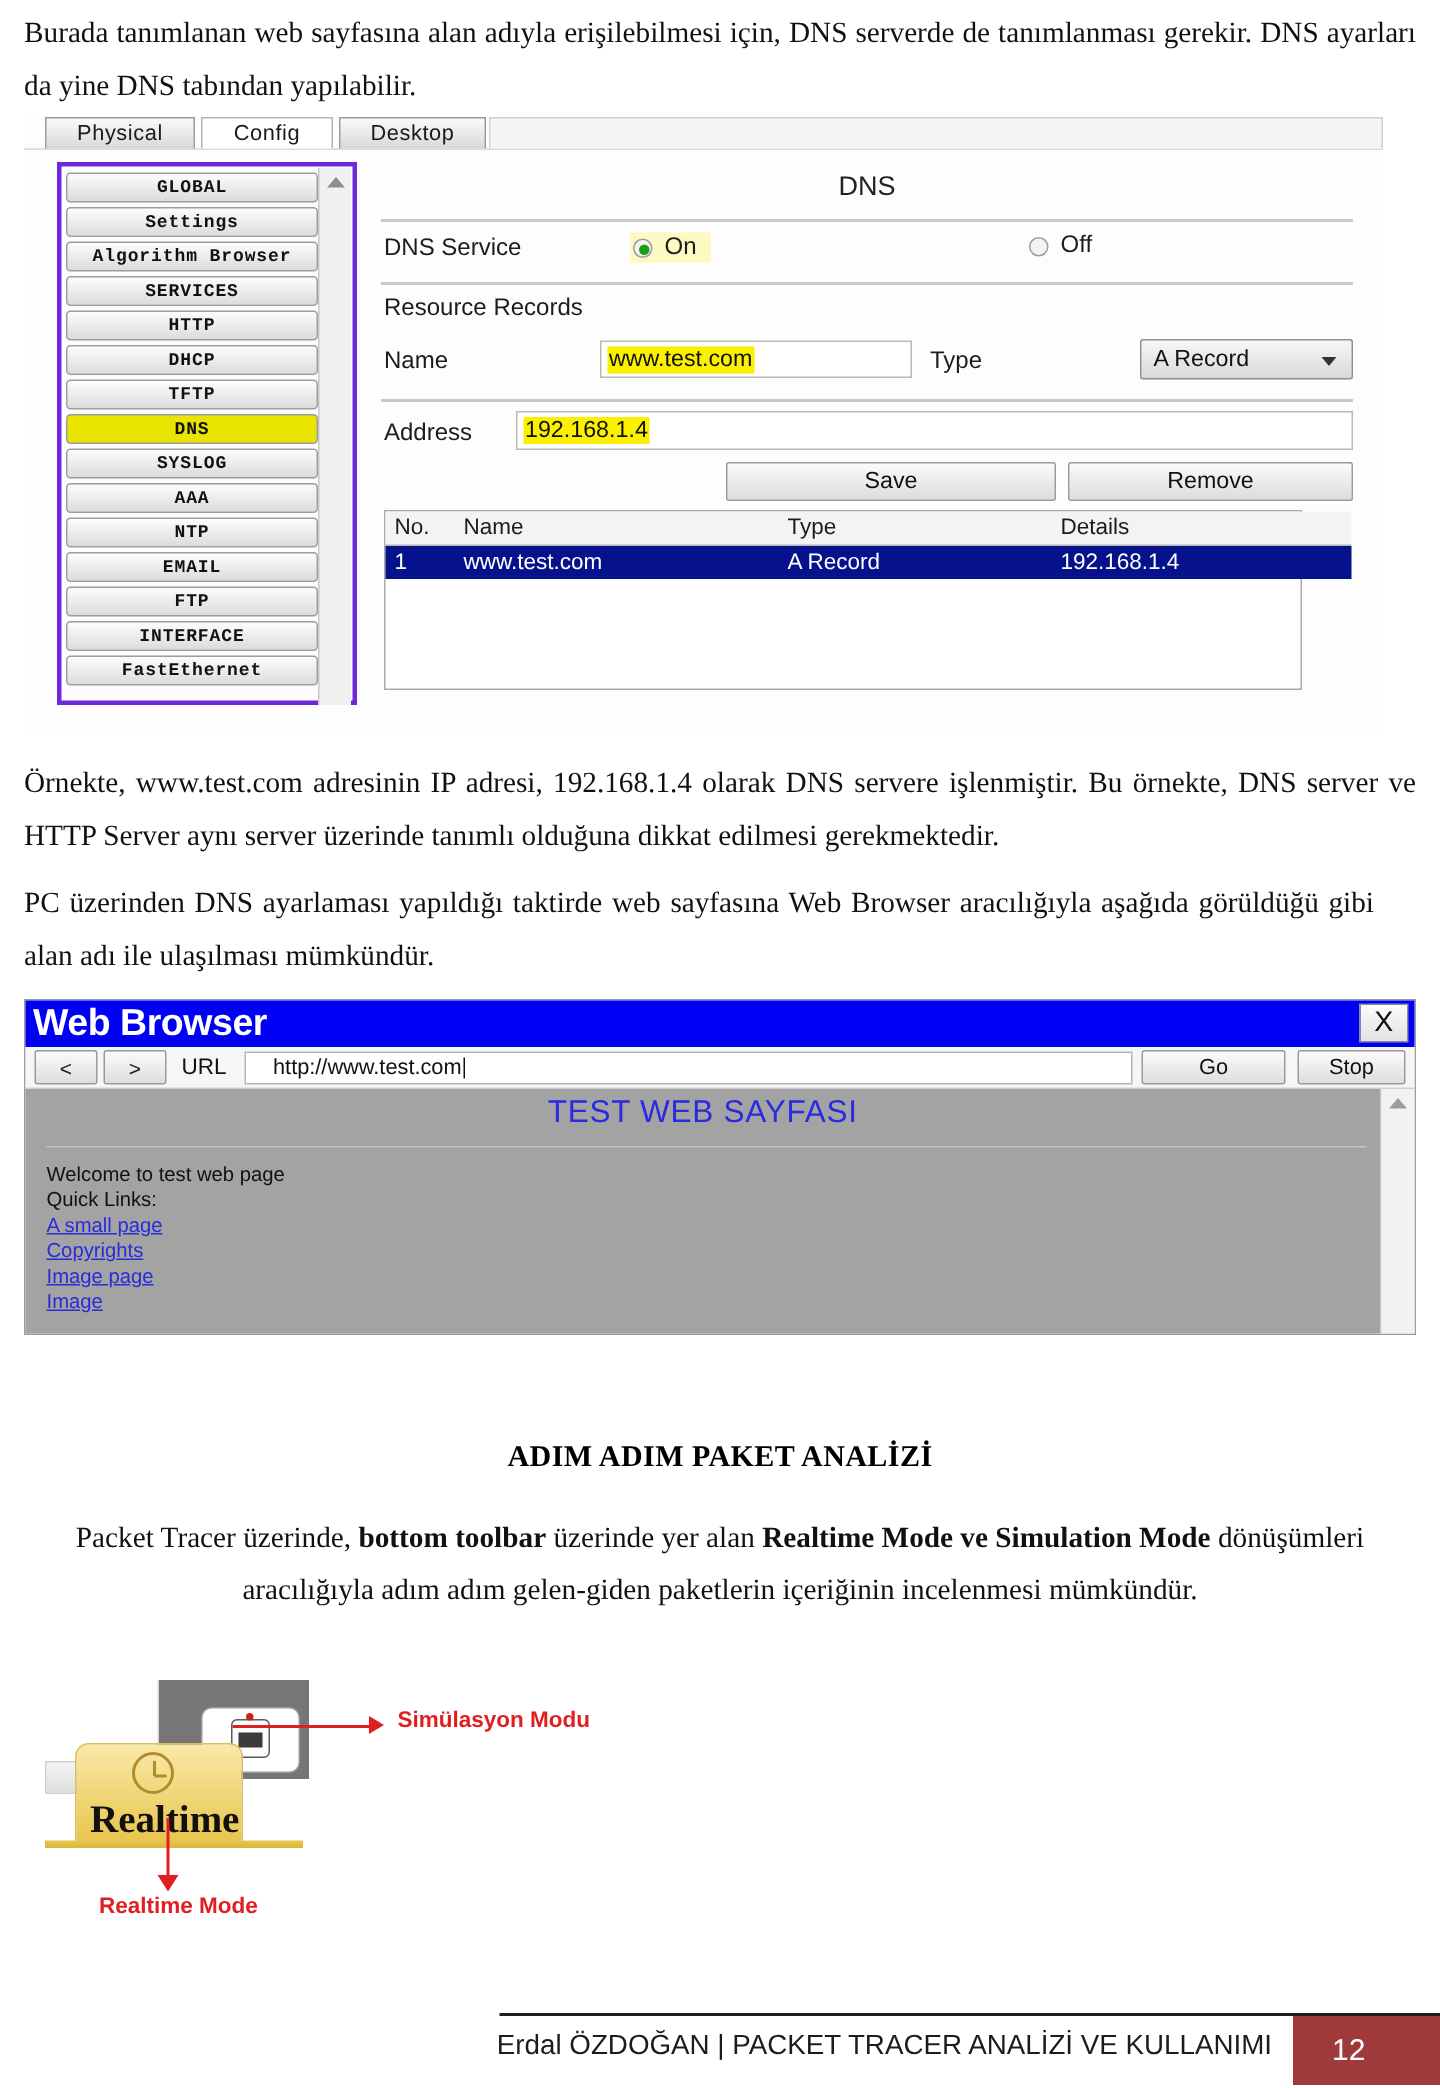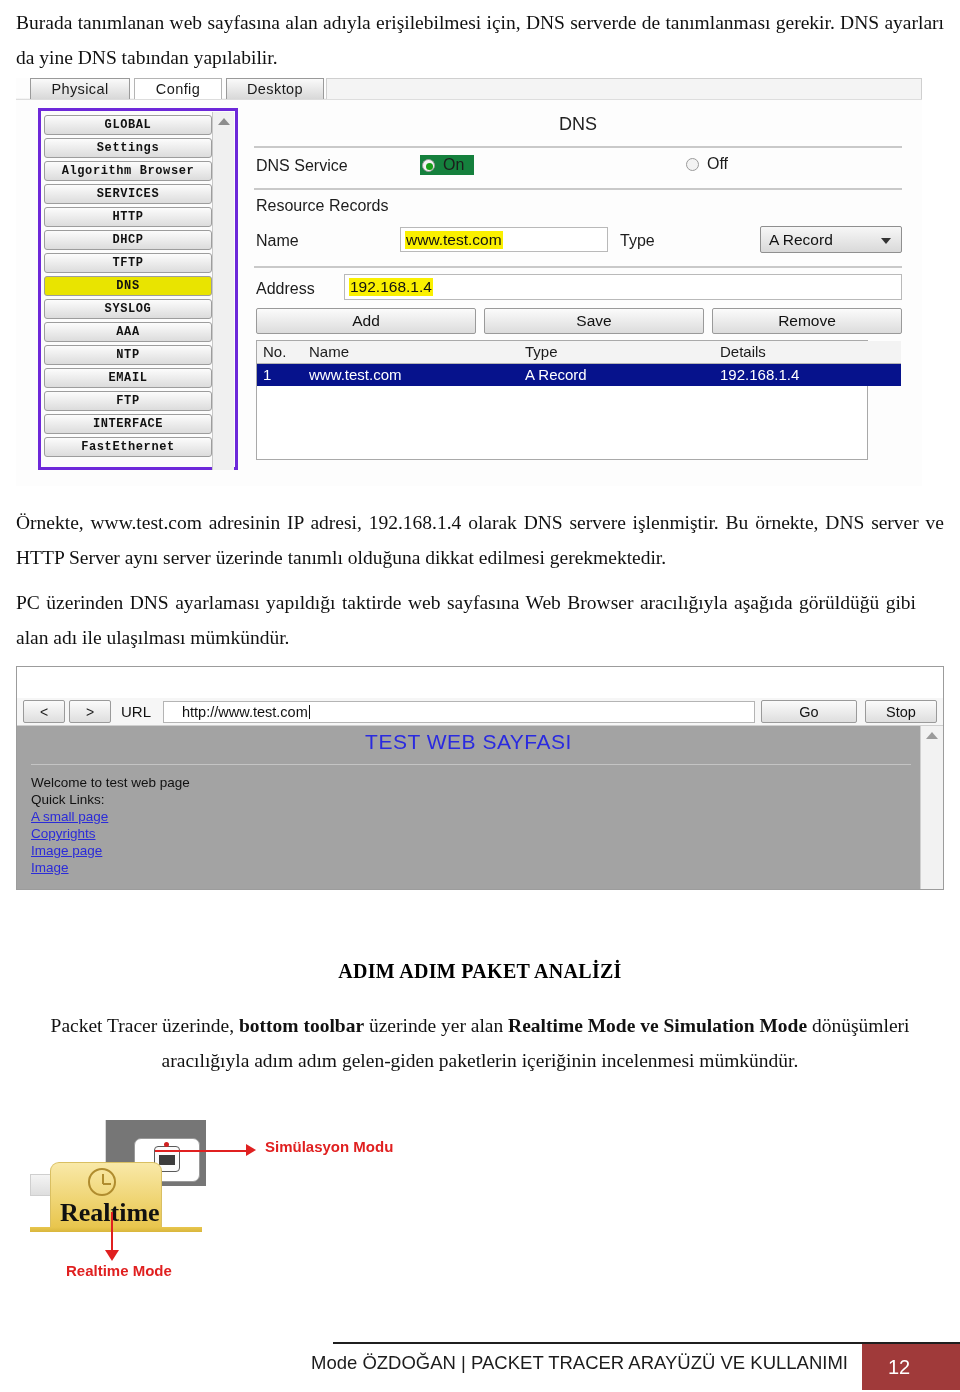--- a/index.html
+++ b/index.html
@@ -94,21 +94,21 @@
     position:absolute; font-family:"Liberation Sans", sans-serif;
     font-size:16px; color:#1c1c1c;
   }
   #lbl-service  { left:8px; top:49px; }
   #lbl-res      { left:8px; top:89px; }
   #lbl-name     { left:8px; top:124px; }
   #lbl-type     { left:372px; top:124px; }
   #lbl-address  { left:8px; top:172px; }
 
   .radio-grp { position:absolute; display:flex; align-items:center; }
-  #radio-on  { left:172px; top:47px; background:#15803d; padding:1px 10px 1px 2px; }
+  #radio-on  { left:172px; top:47px; background:#fef9c3; padding:1px 10px 1px 2px; }
   #radio-off { left:438px; top:47px; }
   .radio {
     width:13px;height:13px;border-radius:50%;
     border:1px solid #9b9b9b; background:#f3f3f3;
     display:inline-block; position:relative; margin-right:8px;
   }
   .radio.on::after{
     content:""; position:absolute; left:3px; top:3px;
     width:7px;height:7px;border-radius:50%;background:#18a018;
   }
@@ -156,21 +156,21 @@
     position:absolute; left:0; top:0; width:644px; height:23px;
     background:#f3f3f3; border-bottom:1px solid #b5b5b5;
     font-family:"Liberation Sans", sans-serif; font-size:15px; color:#1b1b1b;
   }
   #rec-head span, #rec-row span { position:absolute; top:2px; }
   #rec-row {
     position:absolute; left:0; top:23px; width:644px; height:22px;
     background:#06128c; color:#fff;
     font-family:"Liberation Sans", sans-serif; font-size:15px;
   }
-  .c0 { left:6px; } .c1 { left:52px; } .c2 { left:268px; } .c3 { left:450px;margin-left:13px; }
+  .c0 { left:6px; } .c1 { left:52px; } .c2 { left:268px; } .c3 { left:450px; }
 
   
   #p2 { position:absolute; left:16px; top:505px; width:928px; }
   #p3 { position:absolute; left:16px; top:585px; width:900px; }
 
   
   #browser {
     position:absolute; left:16px; top:666px; width:928px; height:224px;
     border:1px solid #9c9c9c; background:#ffffff;
     font-family:"Liberation Sans", sans-serif;
@@ -451,21 +451,20 @@
       <span class="caret"></span>
     </div>
 
     <div class="hr" id="hr3"></div>
 
     <div class="lbl" id="lbl-address">Address</div>
     <div class="tbox" id="in-addr">
       <span class="hlt">192.168.1.4</span>
     </div>
 
-    <div class="abtn" id="btn-add">Add</div>
     <div class="abtn" id="btn-save">Save</div>
     <div class="abtn" id="btn-remove">Remove</div>
 
     <div id="rec-table">
       <div id="rec-head">
         <span class="c0">No.</span>
         <span class="c1">Name</span>
         <span class="c2">Type</span>
         <span class="c3">Details</span>
       </div>
@@ -476,20 +475,24 @@
         <span class="c3">192.168.1.4</span>
       </div>
     </div>
   </div>
 </div>
 
 <div class="para" id="p2">Örnekte, www.test.com adresinin IP adresi, 192.168.1.4 olarak DNS servere işlenmiştir. Bu örnekte, DNS server ve HTTP Server aynı server üzerinde tanımlı olduğuna dikkat edilmesi gerekmektedir.</div>
 <div class="para" id="p3">PC üzerinden DNS ayarlaması yapıldığı taktirde web sayfasına Web Browser aracılığıyla aşağıda görüldüğü gibi alan adı ile ulaşılması mümkündür.</div>
 
 <div id="browser">
+  <div id="br-title">
+    <div id="br-title-text">Web Browser</div>
+    <div id="br-close">X</div>
+  </div>
 
   <div id="br-toolbar">
     <div class="nbtn" id="br-back">&lt;</div>
     <div class="nbtn" id="br-fwd">&gt;</div>
     <div id="br-urllab">URL</div>
     <div id="br-url">
       <span>http://www.test.com</span>
       <span class="caret"></span>
     </div>
     <div id="br-go">Go</div>
@@ -536,15 +539,15 @@
 <div class="rtxt" id="rt-sim-text">Simülasyon Modu</div>
 <div class="rarrow" id="ar-h"></div>
 <div id="ar-h-head"></div>
 
 <div class="rtxt" id="rt-rt-text">Realtime Mode</div>
 <div class="rarrow" id="ar-v"></div>
 <div id="ar-v-head"></div>
 
 <div id="footer">
   <div id="footer-rule"></div>
-  <div id="footer-text">Mode ÖZDOĞAN | PACKET TRACER ARAYÜZÜ VE KULLANIMI</div>
+  <div id="footer-text">Erdal ÖZDOĞAN | PACKET TRACER ANALİZİ VE KULLANIMI</div>
   <div id="footer-page" style="background: rgb(160, 58, 58); text-align: right;">12</div>
 </div>
 
 </body></html>

